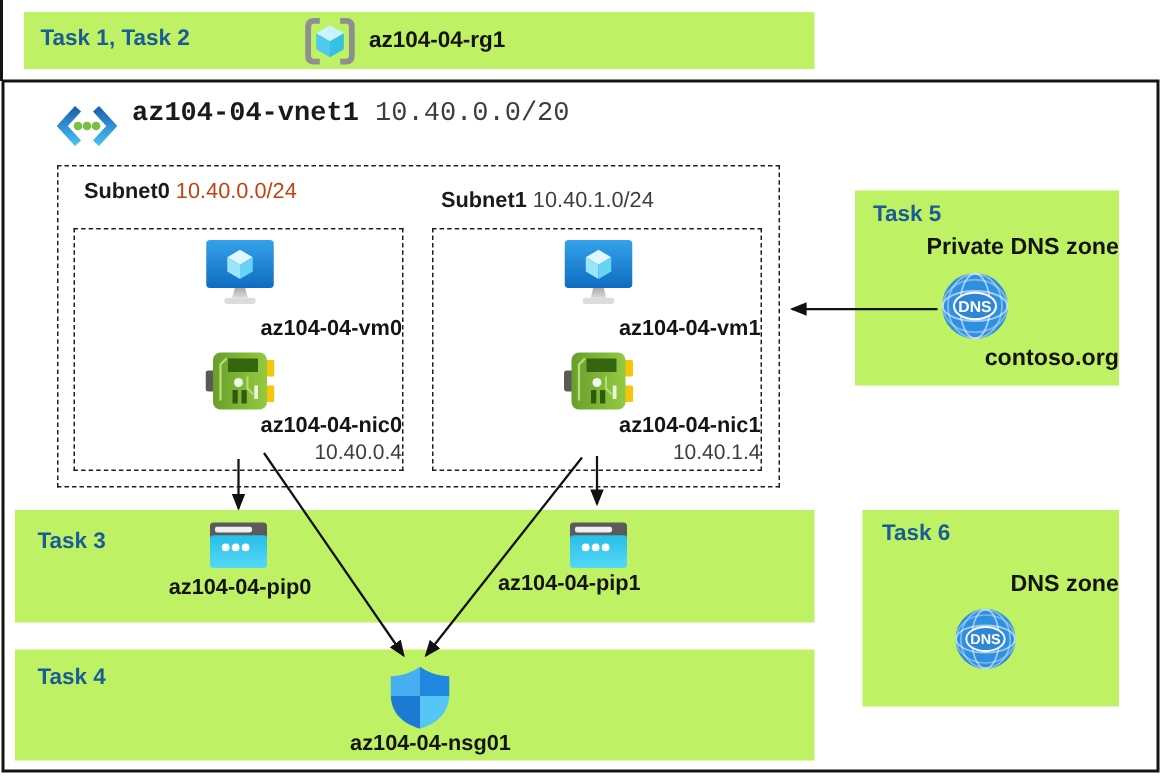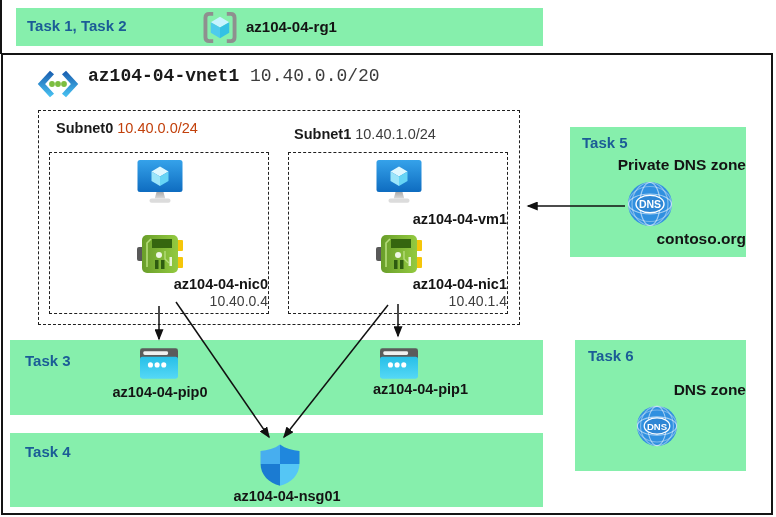--- a/index.html
+++ b/index.html
@@ -1,19 +1,19 @@
 <!DOCTYPE html>
 <html><head>
 <meta charset="utf-8">
 <style>
   html,body{margin:0;padding:0;background:#fff;}
   #canvas{position:relative;width:776px;height:517px;background:#fff;overflow:hidden;
           font-family:"Liberation Sans",sans-serif;color:#1a1a1a;}
   .abs{position:absolute;}
-  .band{background:#86efac;}
+  .band{background:#bef264;}
   .task-label{font-weight:700;font-size:15px;color:#1B5C96;}
   .b{font-weight:700;}
   .lbl{font-size:14.5px;font-weight:700;color:#141414;white-space:nowrap;}
   .sub{font-size:14px;color:#3d3d3d;white-space:nowrap;}
   .center{text-align:right;left:0;width:100%;}
   .frame{border:2px solid #141414;box-sizing:border-box;}
   .dashed{border:1.5px dashed #1f1f1f;box-sizing:border-box;}
   svg{display:block;}
 </style>
 </head>
@@ -87,20 +87,21 @@
 
     <div class="abs dashed" style="left:10px;top:41px;width:220px;height:162px;">
       <svg class="abs" style="left:86px;top:7px;" width="48" height="46" viewBox="0 0 48 46">
         <rect x="1.5" y="0" width="45" height="32" rx="2.5" fill="url(#gScreen)"></rect>
         <polygon points="24,6.5 32.5,11.5 24,16.5 15.5,11.5" fill="#DFF8FF"></polygon>
         <polygon points="15.5,11.5 24,16.5 24,26 15.5,21" fill="#9BE5FA"></polygon>
         <polygon points="32.5,11.5 24,16.5 24,26 32.5,21" fill="#66D4F5"></polygon>
         <polygon points="20.5,32 27.5,32 29.2,38.5 18.8,38.5" fill="url(#gStand)"></polygon>
         <rect x="13.5" y="38.5" width="21" height="4.2" rx="2" fill="#DCDCDC"></rect>
       </svg>
+      <div class="abs lbl center" style="top:58px;">az104-04-vm0</div>
       <svg class="abs" style="left:87px;top:80px;" width="46" height="42" viewBox="0 0 46 42">
         <rect x="0" y="14" width="8" height="14" rx="2" fill="#595959"></rect>
         <rect x="39" y="7" width="7" height="11" rx="1" fill="#F5C60A"></rect>
         <rect x="39" y="24" width="7" height="11" rx="1" fill="#F5C60A"></rect>
         <rect x="5" y="2" width="36" height="38" rx="5" fill="url(#gBoard)"></rect>
         <rect x="15" y="6" width="20" height="9" fill="#35660F"></rect>
         <polyline points="10,34 10,10 14,6" stroke="#B4DC7A" stroke-width="1.6" fill="none"></polyline>
         <polyline points="28,18 28,26 32,30" stroke="#B4DC7A" stroke-width="1.4" fill="none"></polyline>
         <circle cx="22" cy="22" r="3" fill="#EFF7E6"></circle>
         <rect x="18" y="27" width="3.5" height="9" fill="#2E5B10"></rect>
@@ -180,21 +181,21 @@
     </svg>
     <div class="abs lbl" style="left:82px;top:44px;width:136px;text-align:center;">az104-04-pip0</div>
     <svg class="abs" style="left:370px;top:8px;" width="38" height="31" viewBox="0 0 40 32">
       <rect x="0" y="0" width="40" height="12" rx="2.5" fill="#5B5B5B"></rect>
       <rect x="3.5" y="3" width="26" height="4" rx="1.5" fill="#EFEFEF"></rect>
       <rect x="0" y="9" width="40" height="23" rx="2.5" fill="url(#gPip)"></rect>
       <circle cx="11" cy="17.5" r="2.7" fill="#FFFFFF"></circle>
       <circle cx="18" cy="17.5" r="2.7" fill="#FFFFFF"></circle>
       <circle cx="25" cy="17.5" r="2.7" fill="#FFFFFF"></circle>
     </svg>
-    <div class="abs lbl" style="left:322px;top:41px;width:136px;text-align:right;">az104-04-pip1</div>
+    <div class="abs lbl" style="left:322px;top:41px;width:136px;text-align:left;">az104-04-pip1</div>
   </div>
 
   <div class="abs band" style="left:10px;top:433px;width:533px;height:74px;">
     <div class="abs task-label" style="left:15px;top:10px;">Task 4</div>
     <svg class="abs" style="left:248px;top:11px;" width="44" height="42" viewBox="0 0 44 42">
       <defs>
         <clipPath id="shieldClip">
           <path d="M22 0.5 C27.5 4.5 34.5 6.6 41.5 6.9 L41.5 19 C41.5 31.5 33 38.6 22 41.8 C11 38.6 2.5 31.5 2.5 19 L2.5 6.9 C9.5 6.6 16.5 4.5 22 0.5 Z"></path>
         </clipPath>
       </defs>

